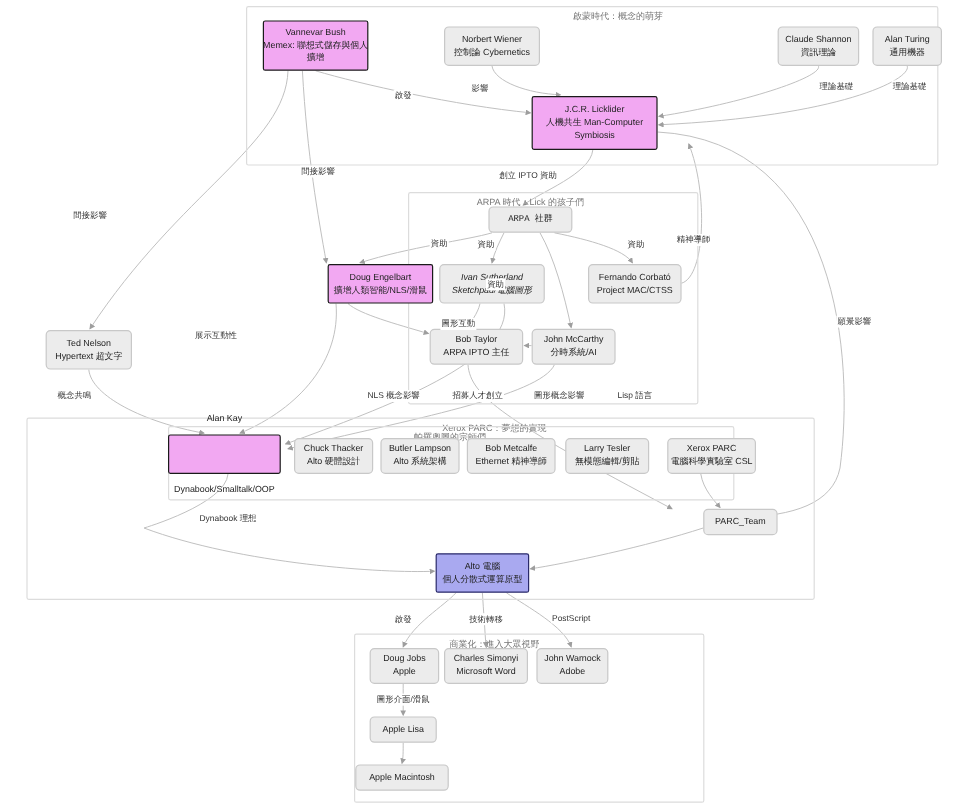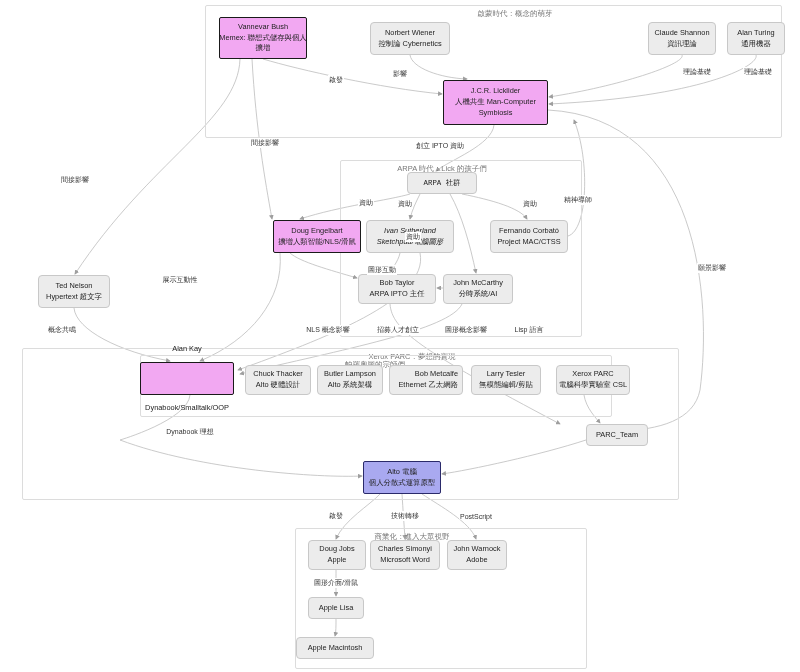--- a/index.html
+++ b/index.html
@@ -128,23 +128,23 @@
         <div class="ln">Dynabook/Smalltalk/OOP</div>
       </div>
       <div class="node" style="left: 245px; top: 365px; width: 66px; height: 30px;">
         <div class="ln">Chuck Thacker</div>
         <div class="ln">Alto 硬體設計</div>
       </div>
       <div class="node" style="left: 317px; top: 365px; width: 66px; height: 30px;">
         <div class="ln">Butler Lampson</div>
         <div class="ln">Alto 系統架構</div>
       </div>
-      <div class="node" style="left: 389px; top: 365px; width: 74px; height: 30px; align-items: flex-end;">
+      <div class="node" style="left: 389px; top: 365px; width: 74px; height: 30px;">
         <div class="ln">Bob Metcalfe</div>
-        <div class="ln">Ethernet 乙太網路</div>
+        <div class="ln">Ethernet 精神導師</div>
       </div>
       <div class="node" style="left: 471px; top: 365px; width: 70px; height: 30px;">
         <div class="ln">Larry Tesler</div>
         <div class="ln">無模態編輯/剪貼</div>
       </div>
       <div class="node" style="left: 556px; top: 365px; width: 74px; height: 30px;">
         <div class="ln">Xerox PARC</div>
         <div class="ln">電腦科學實驗室 CSL</div>
       </div>
       <div class="node" style="left: 586px; top: 424px; width: 62px; height: 22px;">

